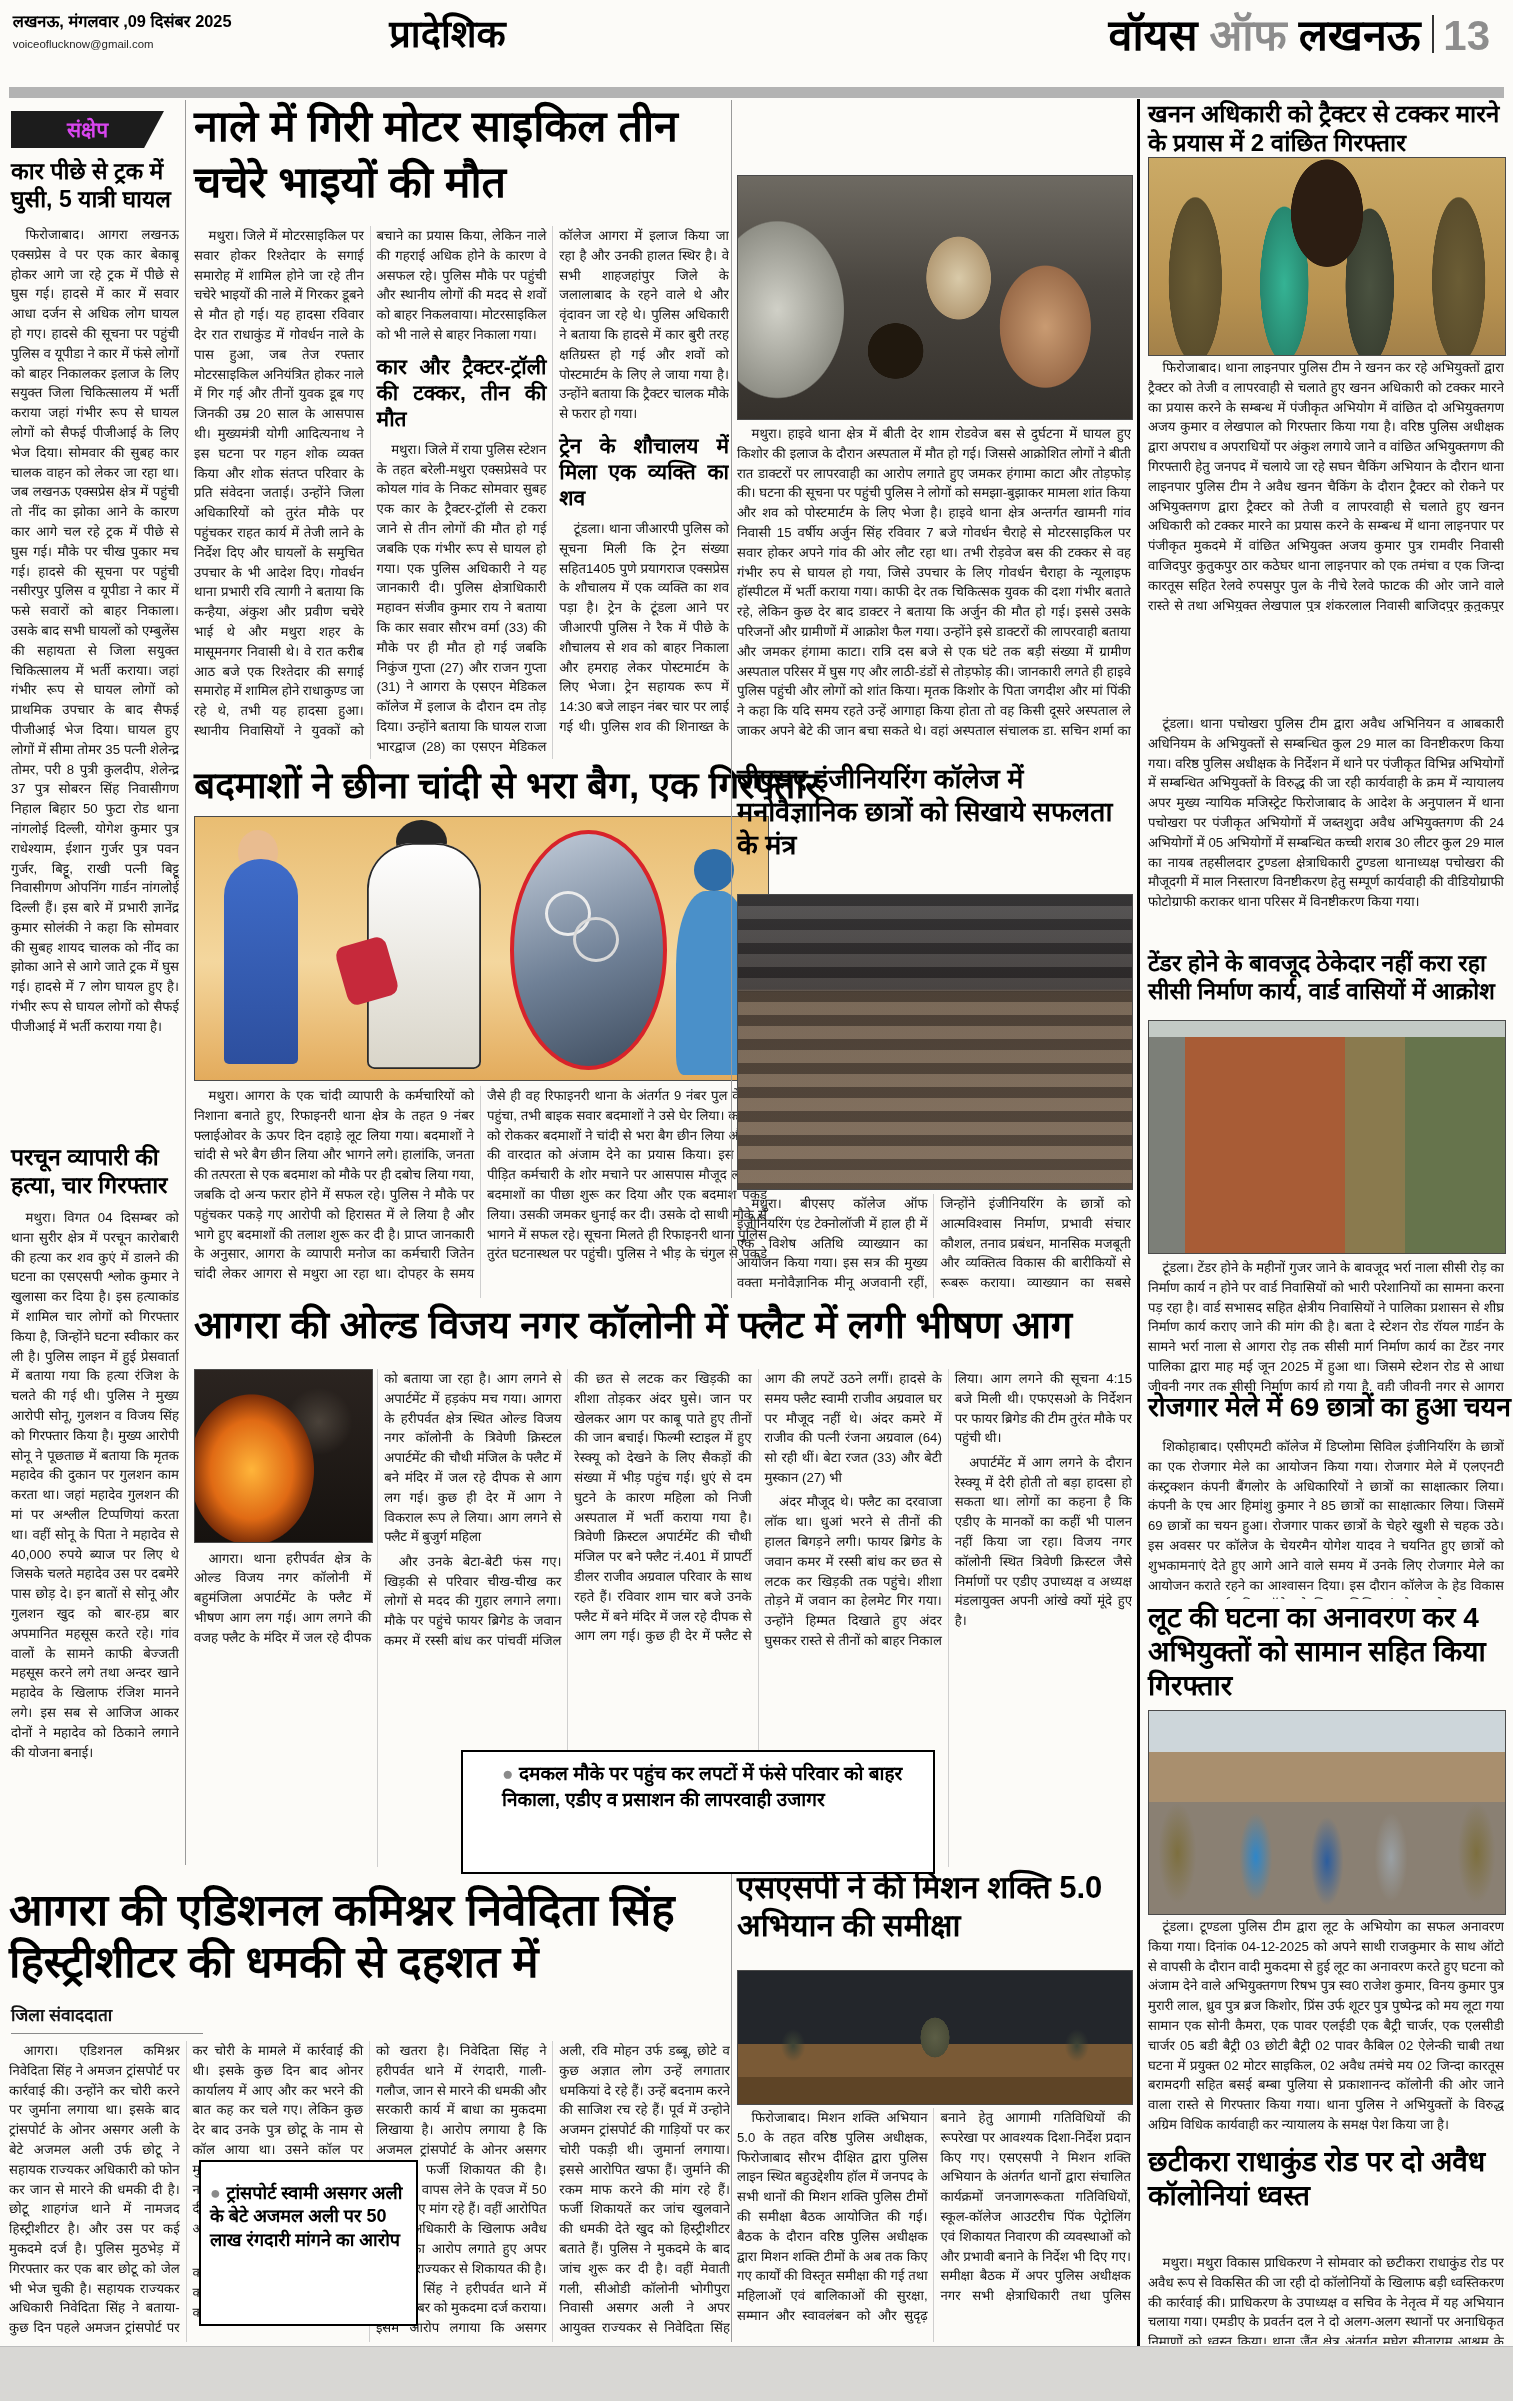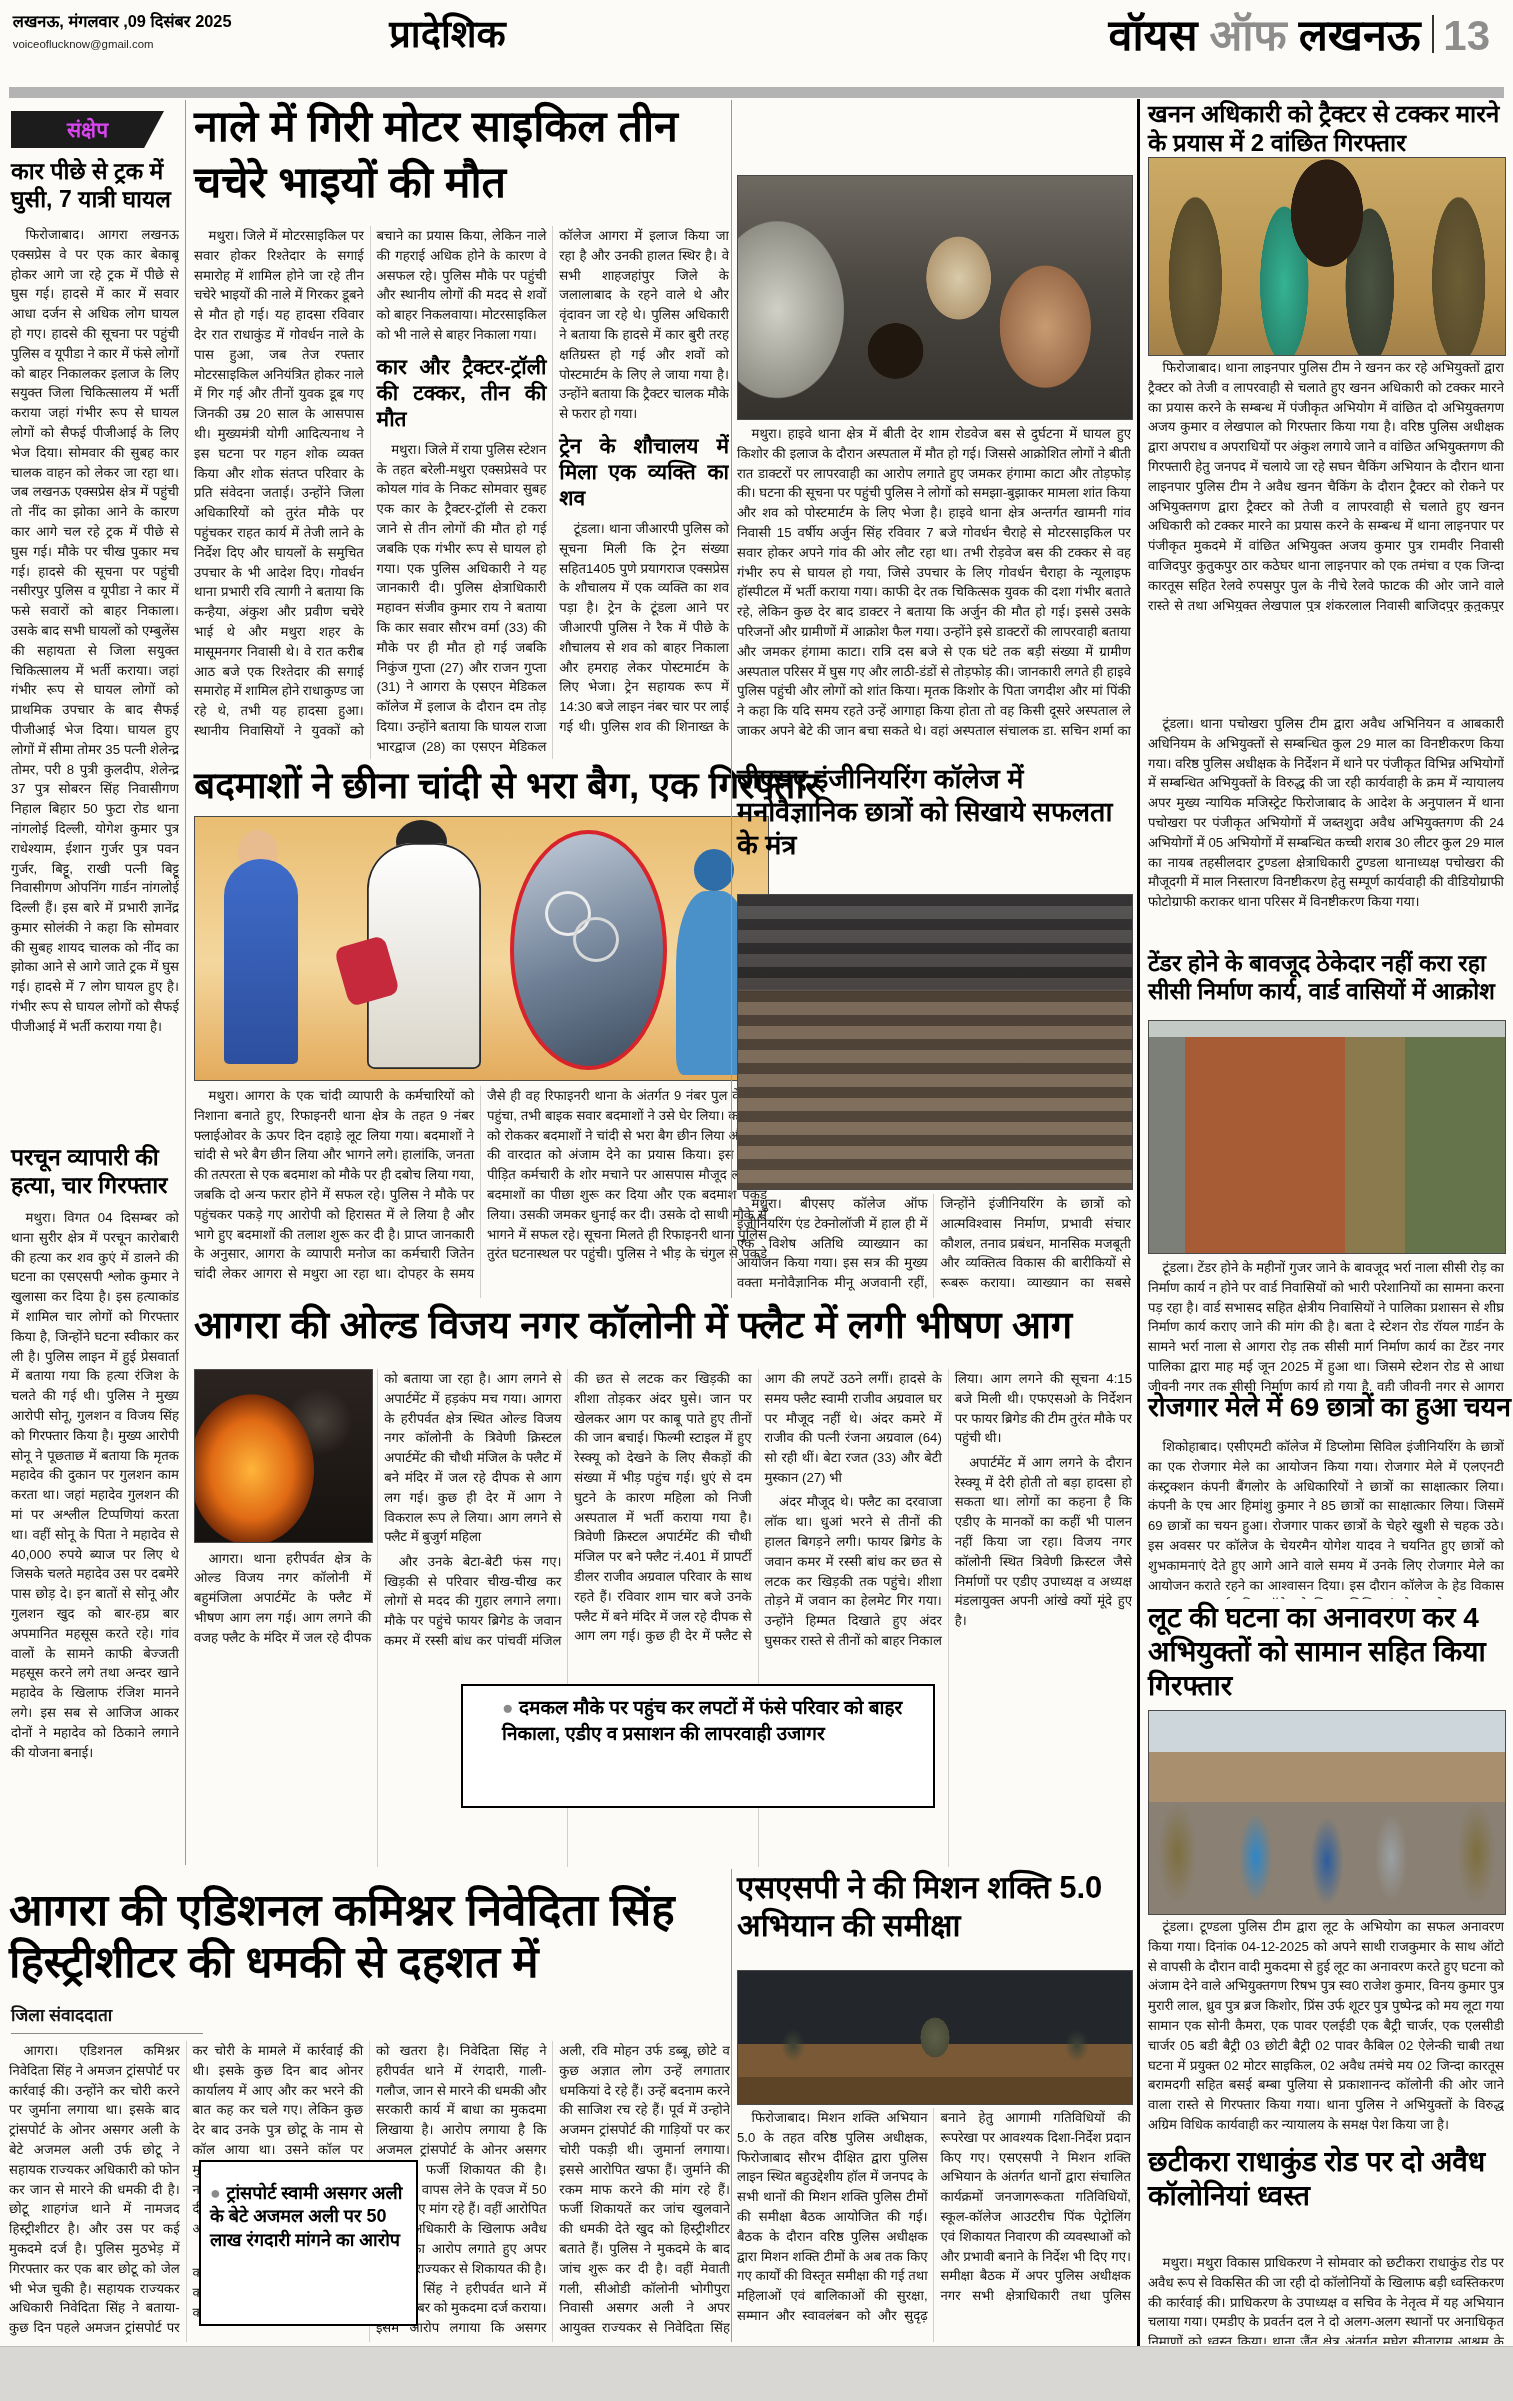--- a/index.html
+++ b/index.html
@@ -54,21 +54,21 @@
   .c-biker{position:absolute;left:84%;top:28%;width:13%;height:70%;background:#4a90c9;border-radius:40% 40% 10% 10%;}
   .c-bhelm{position:absolute;left:87%;top:12%;width:7%;height:16%;background:#2f6da8;border-radius:50%;}
   #badmash-cols{left:194px;top:1086px;width:573px;height:212px;}
   
   #aag-head{left:194px;top:1302px;width:938px;font-size:38px;white-space:nowrap;}
   #aag-zone{left:194px;top:1369px;width:938px;height:498px;}
   #aag-photo{width:100%;height:172px;margin-bottom:5.5px;break-inside:avoid;
       background:radial-gradient(91px 110px at 32% 58%,#ffb53a 0%,#e06a14 45%,#7a2d08 68%,rgba(0,0,0,0) 69%),
                  radial-gradient(55px 55px at 70% 30%,#4a423a 0%,rgba(0,0,0,0) 61%),
                  linear-gradient(180deg,#2b2420,#16120f);}
-  #aag-box{left:461px;top:1684px;width:418px;height:102px;font-size:19px;line-height:1.35;padding-left:39px;}
+  #aag-box{left:461px;top:1750px;width:418px;height:102px;font-size:19px;line-height:1.35;padding-left:39px;}
   
   #rd-head{left:737px;top:99px;width:394px;font-size:25px;}
   #rd-photo{left:737px;top:175px;width:394px;height:243px;
       background:radial-gradient(82px 110px at 78% 62%,#c99b72 0%,#9a6b49 55%,rgba(0,0,0,0) 56%),
                  radial-gradient(64px 82px at 56% 42%,#d9caa9 0%,#b49b75 50%,rgba(0,0,0,0) 51%),
                  radial-gradient(55px 55px at 40% 72%,#20180e 0%,#20180e 50%,rgba(0,0,0,0) 51%),
                  radial-gradient(110px 146px at 10% 55%,#d0d0c7 0%,#8f8f86 60%,rgba(0,0,0,0) 61%),
                  linear-gradient(180deg,#6e6a62 0%,#4a4640 45%,#35312c 100%);}
   #rd-body{left:737px;top:424px;width:394px;height:318px;}
   #bsa-head{left:737px;top:763px;width:394px;font-size:27px;}
@@ -134,21 +134,21 @@
   <div class="abs" id="hdr-email">voiceoflucknow@gmail.com</div>
   <div class="abs" id="hdr-section">प्रादेशिक</div>
   <div class="abs" id="hdr-masthead">
     <span>वॉयस</span>
     <span class="gray">ऑफ</span>
     <span>लखनऊ</span><span class="sep"></span><span class="pagenum">13</span>
   </div>
   <div class="abs" id="bar-top"></div>
 
   <div class="abs" id="sankshep-box">संक्षेप</div>
-  <div class="abs hl" id="brief1-head">कार पीछे से ट्रक में घुसी, 7 यात्री घायल</div>
+  <div class="abs hl" id="brief1-head">कार पीछे से ट्रक में घुसी, 5 यात्री घायल</div>
   <div class="abs body-text" id="brief1-body">
       <p>फिरोजाबाद। आगरा लखनऊ एक्सप्रेस वे पर एक कार बेकाबू होकर आगे जा रहे ट्रक में पीछे से घुस गई। हादसे में कार में सवार आधा दर्जन से अधिक लोग घायल हो गए। हादसे की सूचना पर पहुंची पुलिस व यूपीडा ने कार में फंसे लोगों को बाहर निकालकर इलाज के लिए सयुक्त जिला चिकित्सालय में भर्ती कराया जहां गंभीर रूप से घायल लोगों को सैफई पीजीआई के लिए भेज दिया। सोमवार की सुबह कार चालक वाहन को लेकर जा रहा था। जब लखनऊ एक्सप्रेस क्षेत्र में पहुंची तो नींद का झोका आने के कारण कार आगे चल रहे ट्रक में पीछे से घुस गई। मौके पर चीख पुकार मच गई। हादसे की सूचना पर पहुंची नसीरपुर पुलिस व यूपीडा ने कार में फसे सवारों को बाहर निकाला। उसके बाद सभी घायलों को एम्बुलेंस की सहायता से जिला सयुक्त चिकित्सालय में भर्ती कराया। जहां गंभीर रूप से घायल लोगों को प्राथमिक उपचार के बाद सैफई पीजीआई भेज दिया। घायल हुए लोगों में सीमा तोमर 35 पत्नी शेलेन्द्र तोमर, परी 8 पुत्री कुलदीप, शेलेन्द्र 37 पुत्र सोबरन सिंह निवासीगण निहाल बिहार 50 फुटा रोड थाना नांगलोई दिल्ली, योगेश कुमार पुत्र राधेश्याम, ईशान गुर्जर पुत्र पवन गुर्जर, बिट्टू, राखी पत्नी बिट्टू निवासीगण ओपनिंग गार्डन नांगलोई दिल्ली हैं। इस बारे में प्रभारी ज्ञानेंद्र कुमार सोलंकी ने कहा कि सोमवार की सुबह शायद चालक को नींद का झोका आने से आगे जाते ट्रक में घुस गई। हादसे में 7 लोग घायल हुए है। गंभीर रूप से घायल लोगों को सैफई पीजीआई में भर्ती कराया गया है।</p>
     </div>
   <div class="abs hl" id="brief2-head">परचून व्यापारी की हत्या, चार गिरफ्तार</div>
   <div class="abs body-text" id="brief2-body">
       <p>मथुरा। विगत 04 दिसम्बर को थाना सुरीर क्षेत्र में परचून कारोबारी की हत्या कर शव कुएं में डालने की घटना का एसएसपी श्लोक कुमार ने खुलासा कर दिया है। इस हत्याकांड में शामिल चार लोगों को गिरफ्तार किया है, जिन्होंने घटना स्वीकार कर ली है। पुलिस लाइन में हुई प्रेसवार्ता में बताया गया कि हत्या रंजिश के चलते की गई थी। पुलिस ने मुख्य आरोपी सोनू, गुलशन व विजय सिंह को गिरफ्तार किया है। मुख्य आरोपी सोनू ने पूछताछ में बताया कि मृतक महादेव की दुकान पर गुलशन काम करता था। जहां महादेव गुलशन की मां पर अश्लील टिप्पणियां करता था। वहीं सोनू के पिता ने महादेव से 40,000 रुपये ब्याज पर लिए थे जिसके चलते महादेव उस पर दबमेरे पास छोड़ दे। इन बातों से सोनू और गुलशन खुद को बार-हप्र बार अपमानित महसूस करते रहे। गांव वालों के सामने काफी बेज्जती महसूस करने लगे तथा अन्दर खाने महादेव के खिलाफ रंजिश मानने लगे। इस सब से आजिज आकर दोनों ने महादेव को ठिकाने लगाने की योजना बनाई।</p>
     </div>
 
   <div class="abs hl" id="nala-head">नाले में गिरी मोटर साइकिल तीन चचेरे भाइयों की मौत</div>
   <div class="abs body-text cols3" id="nala-cols">

